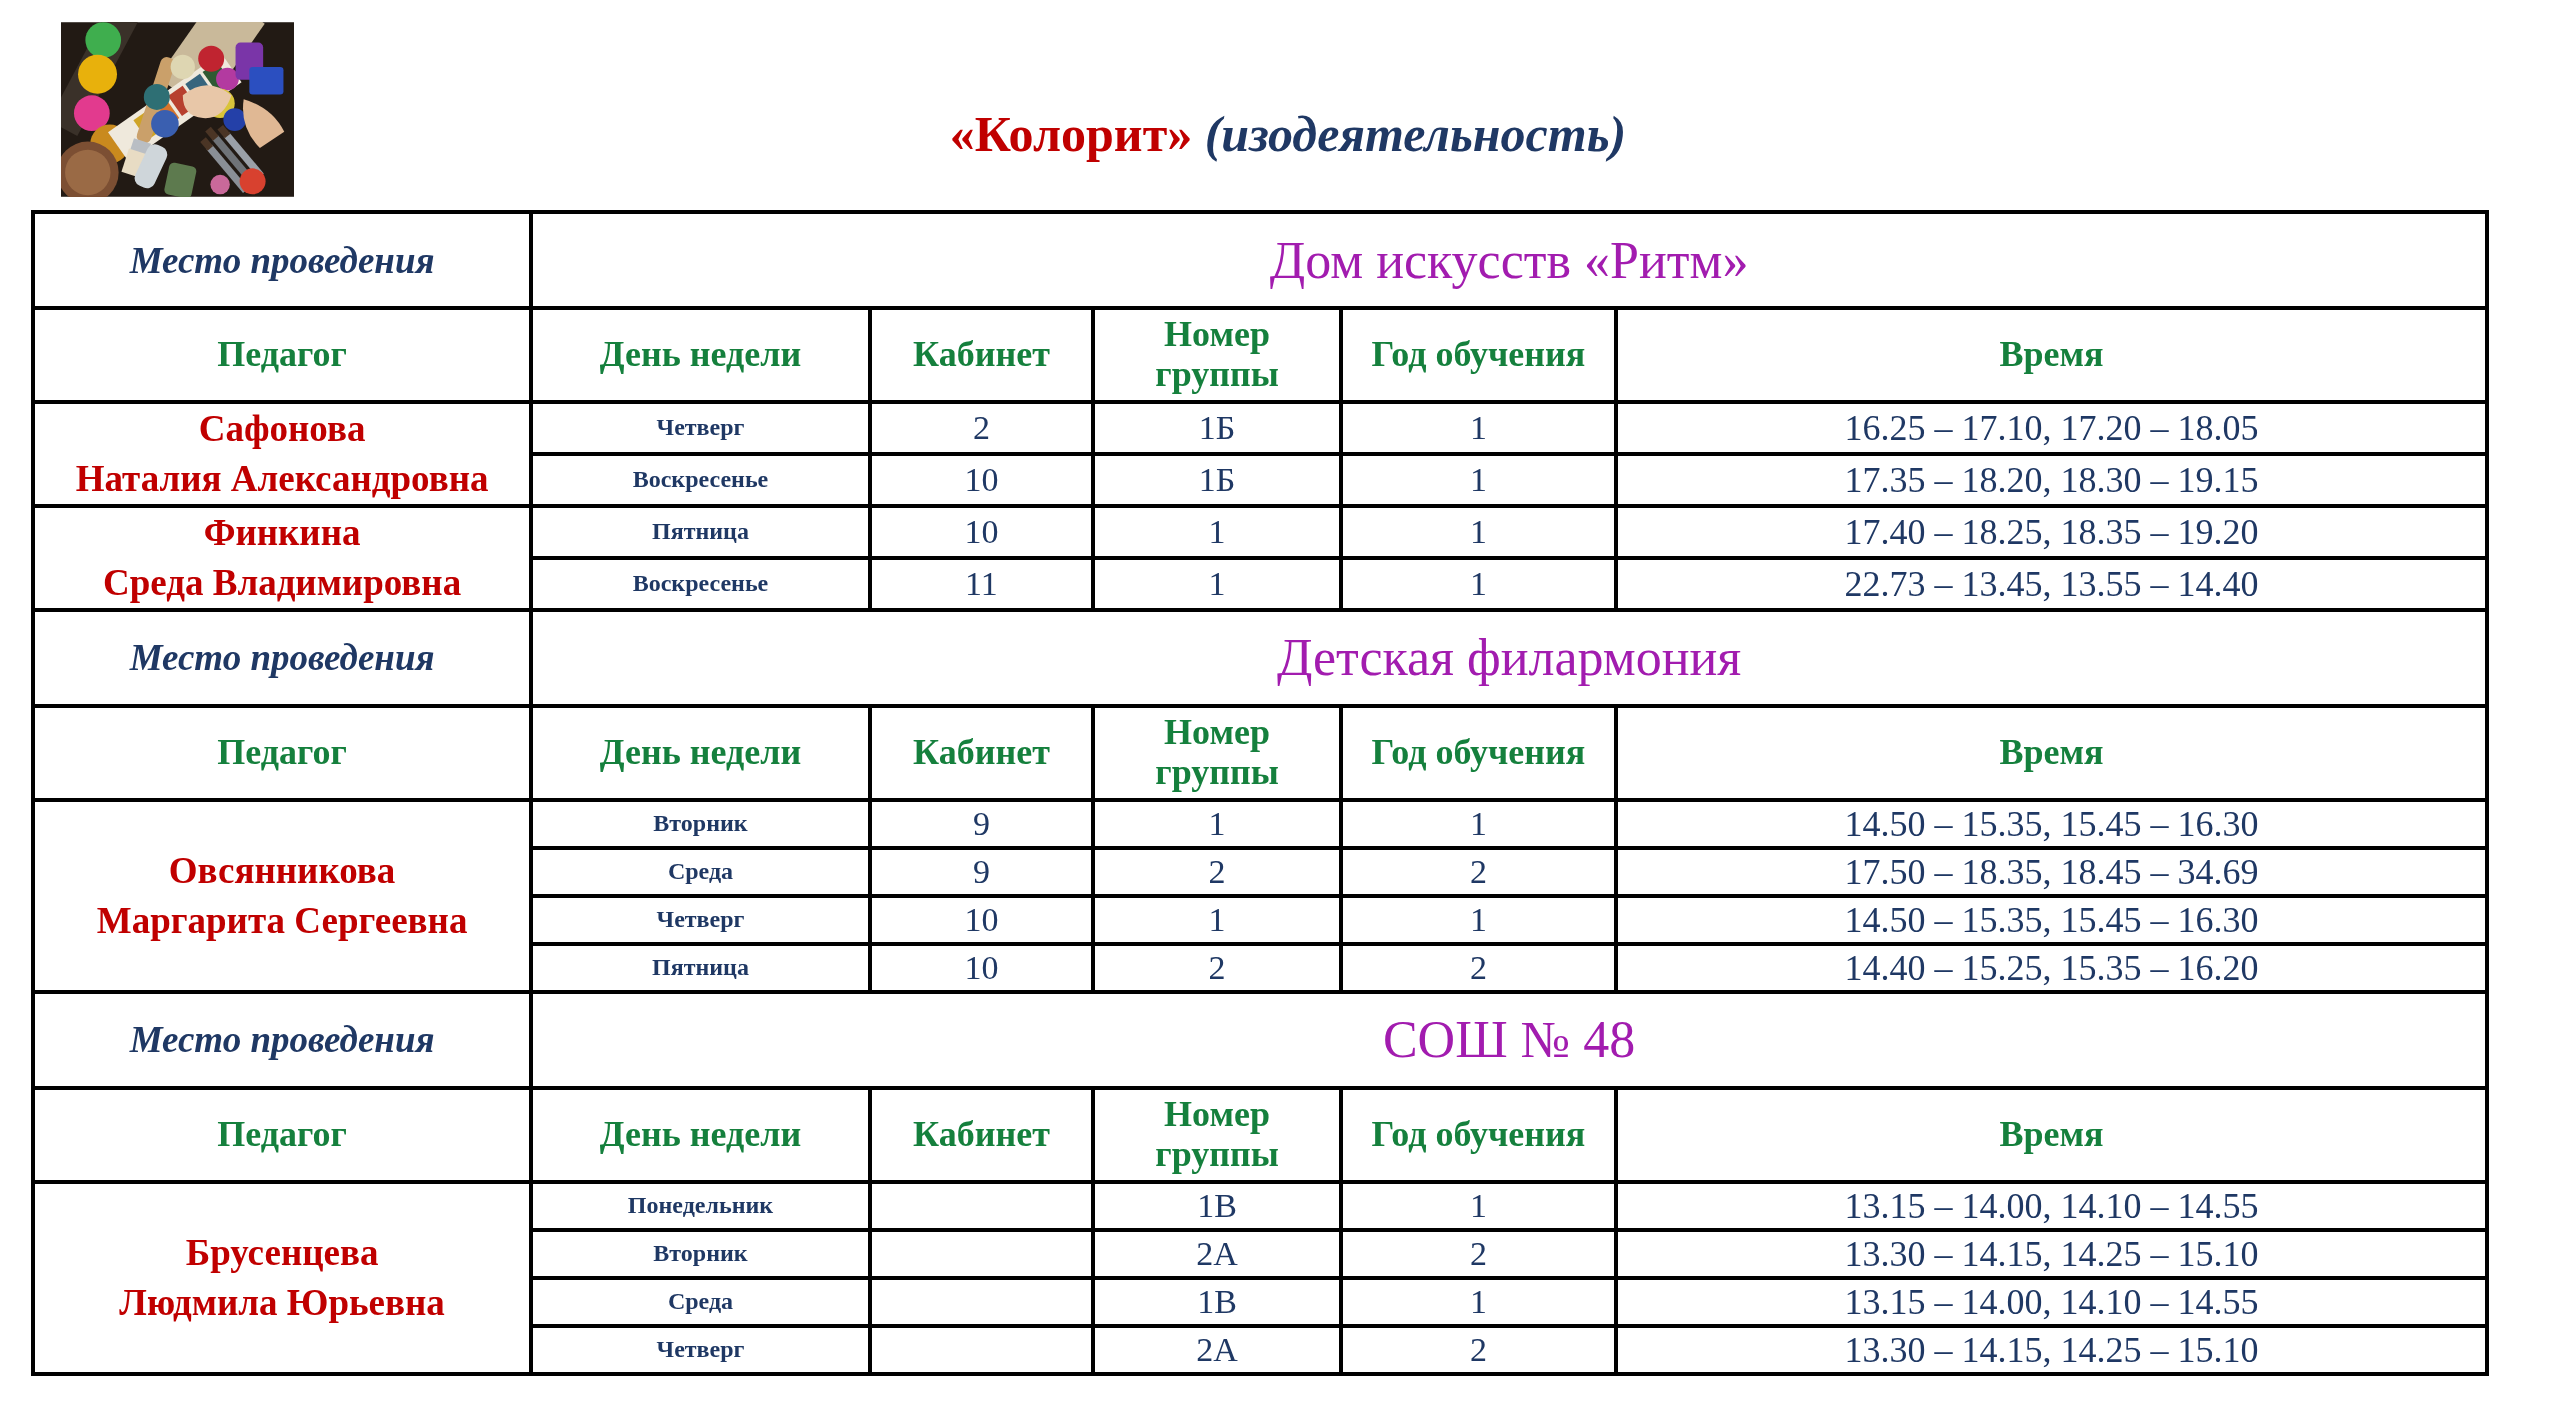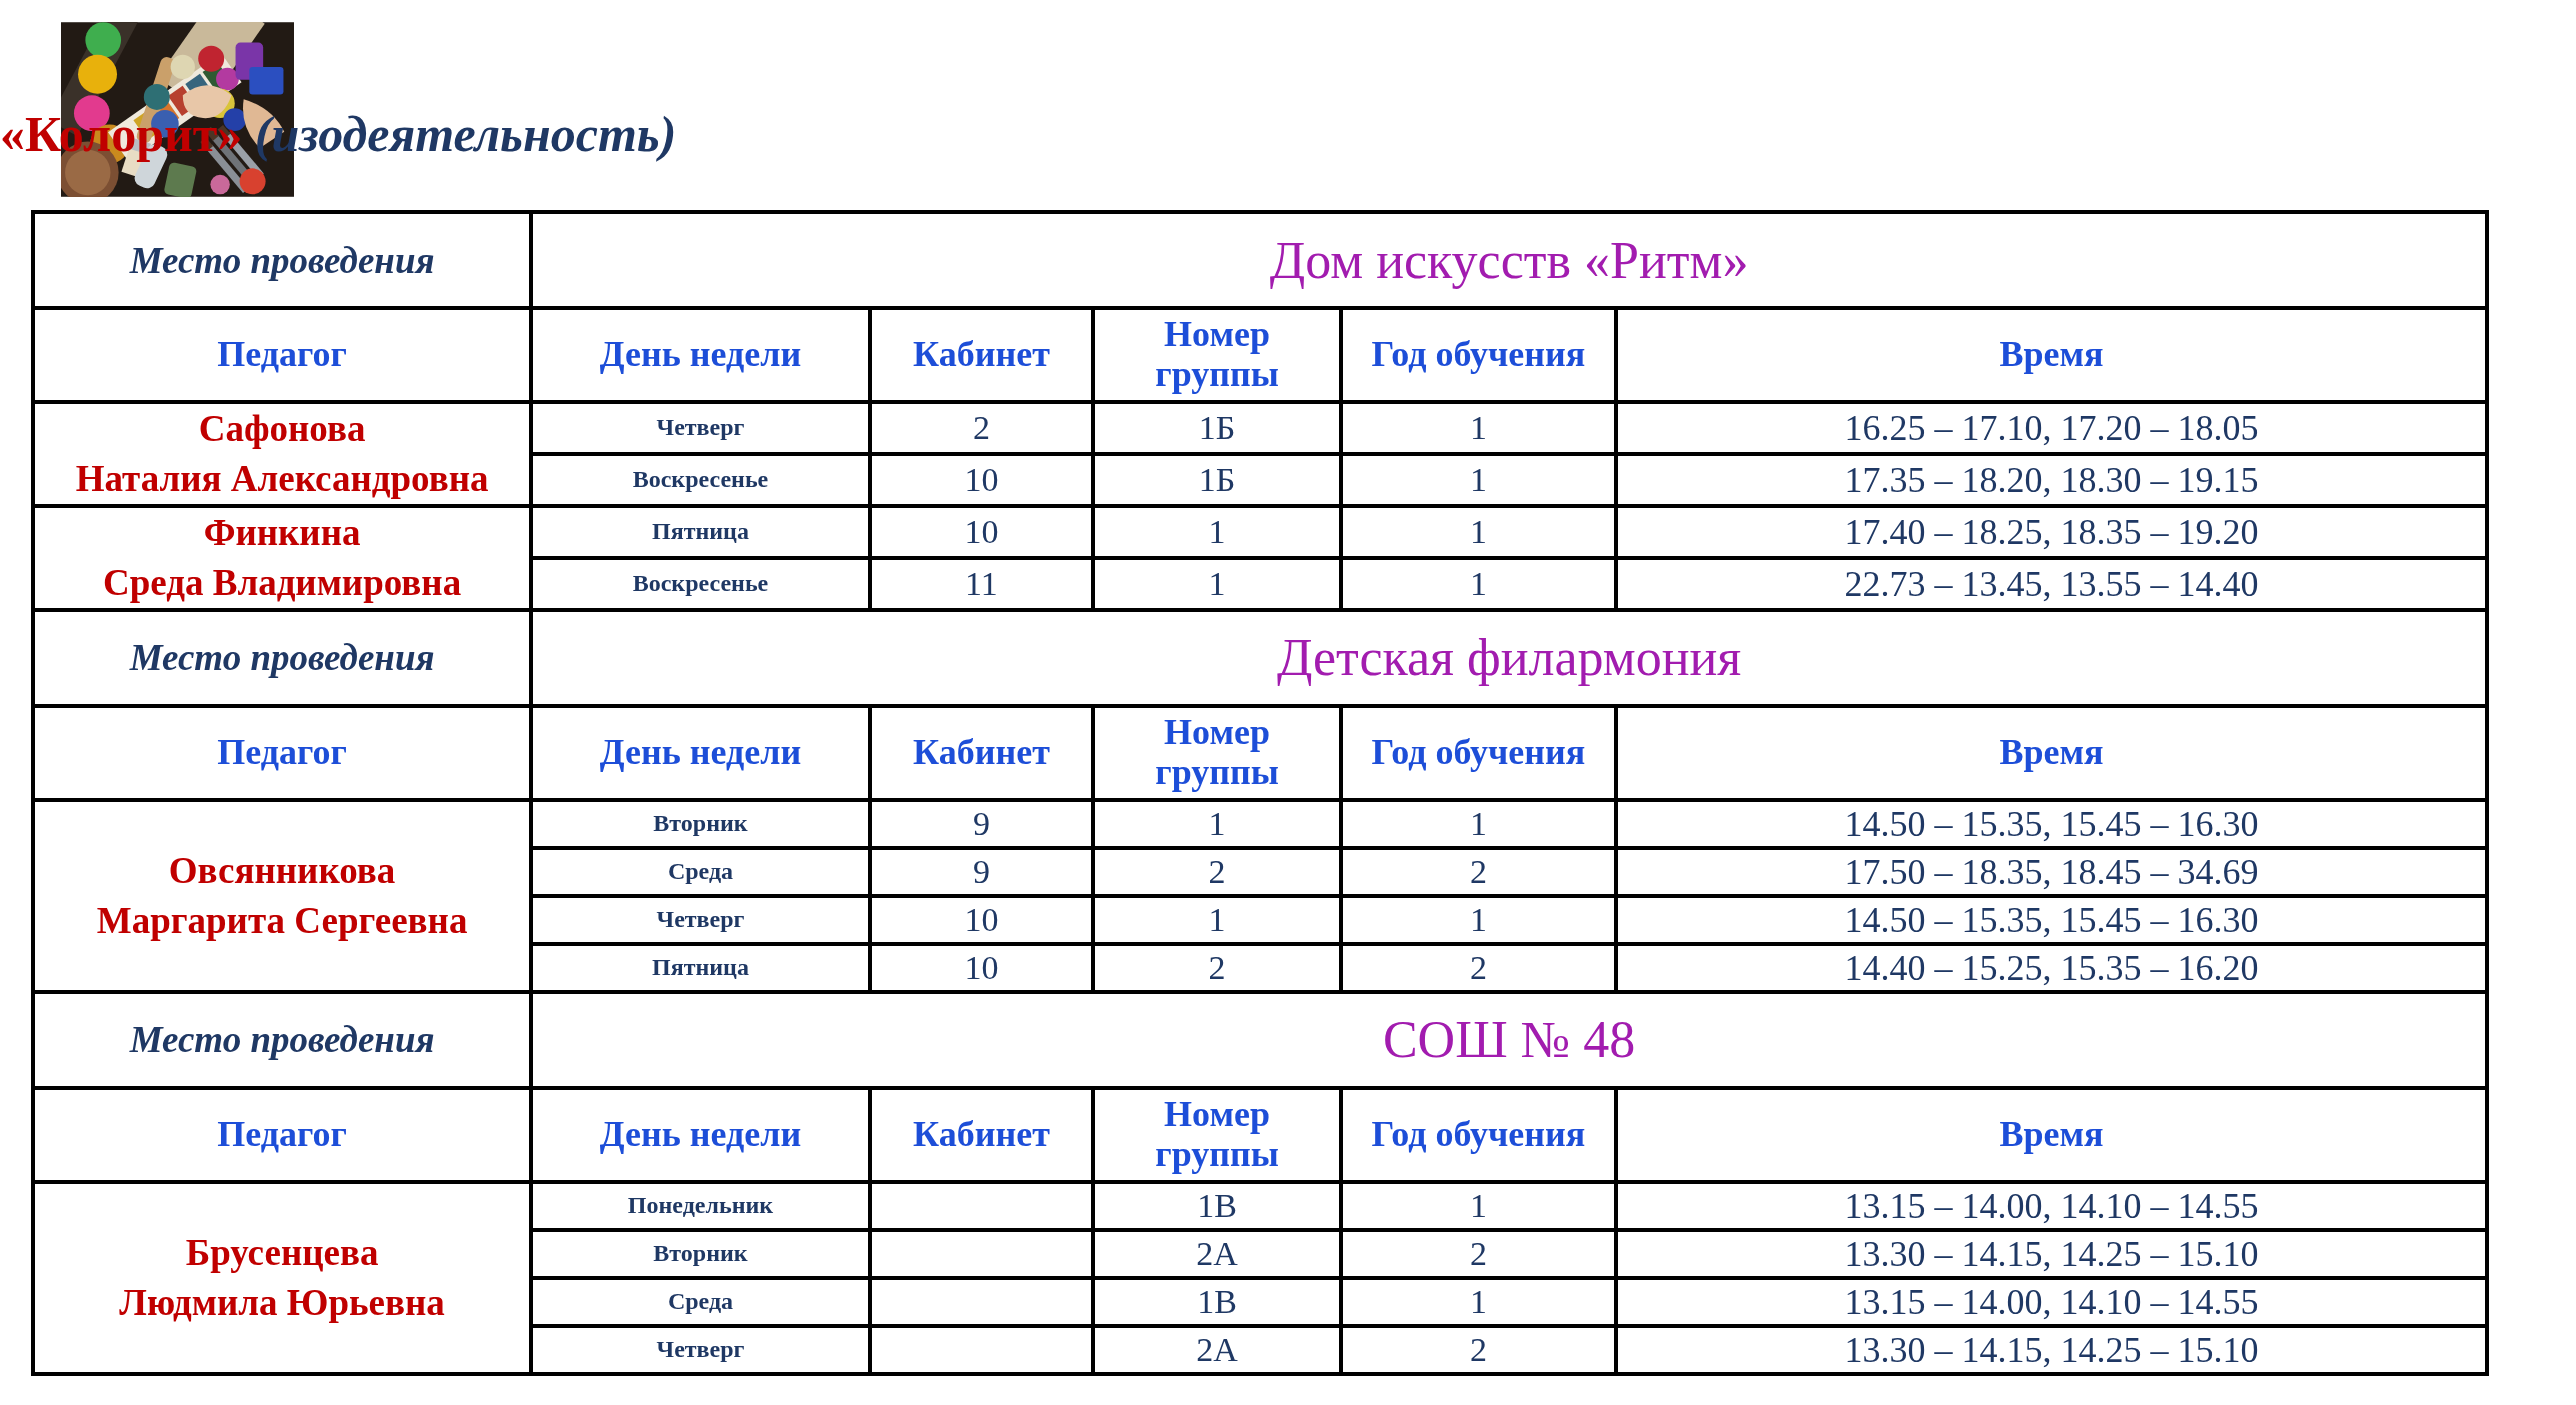--- a/index.html
+++ b/index.html
@@ -9,21 +9,21 @@
     color: #1F3864;
   }
 
   
   .art-image {
     position: absolute; left: 61px; top: 22px; width: 233px; height: 175px;
     display: block;
   }
   .page-title {
     position: absolute; left: 0; top: 104px; width: 100%;
-    font-size: 50px; font-weight: bold; line-height: 1.2;
+    text-align: center; font-size: 50px; font-weight: bold; line-height: 1.2;
     white-space: nowrap;
   }
   .title-red { color: #C00000; }
   .title-blue { color: #1F3864; font-style: italic; }
 
   
   table.schedule {
     position: absolute; left: 31px; top: 210px;
     width: 2458px; border-collapse: collapse; table-layout: fixed;
     background: #ffffff;
@@ -38,21 +38,21 @@
   tr.r-data   { height: 48px;  }
 
   td.place-label {
     vertical-align: bottom; padding-bottom: 11.4px;
     font-size: 37px; font-weight: bold; font-style: italic; color: #1F3864;
   }
   td.venue {
     font-size: 52px; font-weight: normal; color: #a21caf;
   }
   td.head {
-    font-size: 36px; font-weight: bold; color: #1d4ed8; line-height: 1.1;
+    font-size: 36px; font-weight: bold; color: #15803d; line-height: 1.1;
   }
   td.teacher {
     font-size: 37px; font-weight: bold; color: #C00000; line-height: 1.35;
   }
   td.day   { font-size: 24px; font-weight: bold; color: #1F3864; }
   td.num   { font-size: 34px; font-weight: normal; color: #1F3864; }
   td.time  { font-size: 36px; font-weight: normal; color: #1F3864; }
 </style>
 </head>
 <body>

